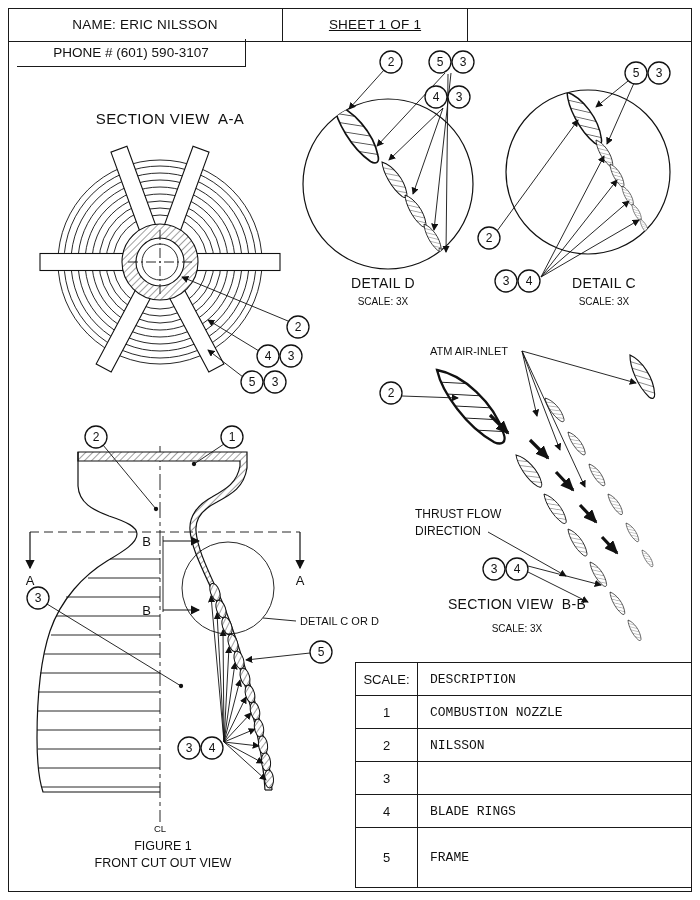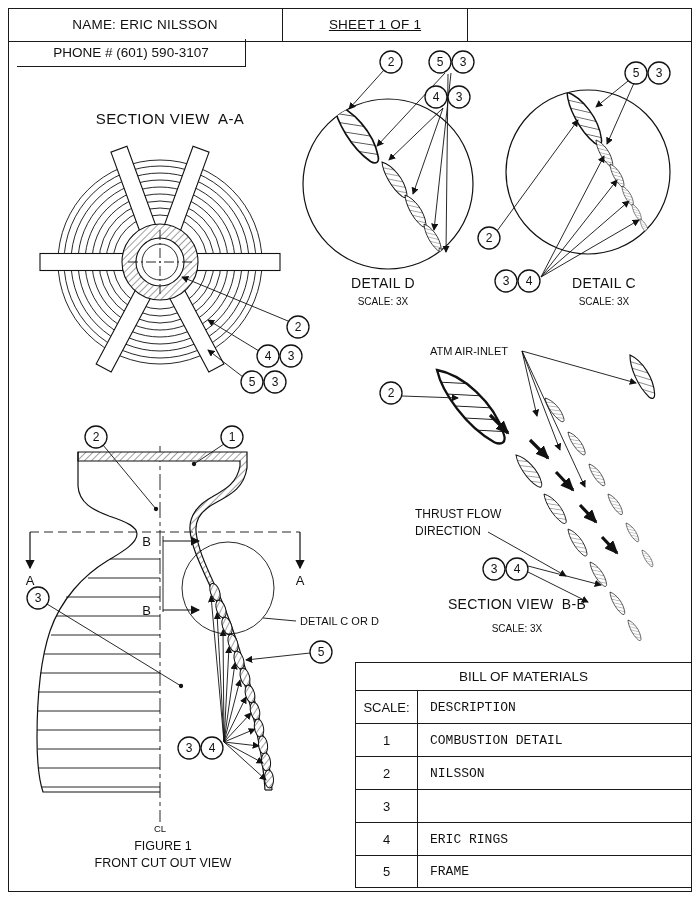--- a/index.html
+++ b/index.html
@@ -406,39 +406,38 @@
 
   <div class="frame"></div>
 
   <div class="titlebar">
     <div class="tcell name">NAME: ERIC NILSSON</div>
     <div class="tcell sheet">SHEET 1 OF 1</div>
   </div>
   <div class="phonebox">PHONE # (601) 590-3107</div>
 
   <div class="bom">
-    <div class="bom-title">BILL OF MATERIALS</div>
     <div class="bom-row">
       <div class="bom-item">SCALE:</div>
       <div class="bom-desc">DESCRIPTION</div>
     </div>
     <div class="bom-row">
       <div class="bom-item">1</div>
-      <div class="bom-desc">COMBUSTION DETAIL</div>
+      <div class="bom-desc">COMBUSTION NOZZLE</div>
     </div>
     <div class="bom-row">
       <div class="bom-item">2</div>
       <div class="bom-desc">NILSSON</div>
     </div>
     <div class="bom-row">
       <div class="bom-item">3</div>
     </div>
     <div class="bom-row">
       <div class="bom-item">4</div>
-      <div class="bom-desc">ERIC RINGS</div>
+      <div class="bom-desc">BLADE RINGS</div>
     </div>
     <div class="bom-row">
       <div class="bom-item">5</div>
       <div class="bom-desc">FRAME</div>
     </div>
   </div>
 
 </div>
 
 </body></html>

